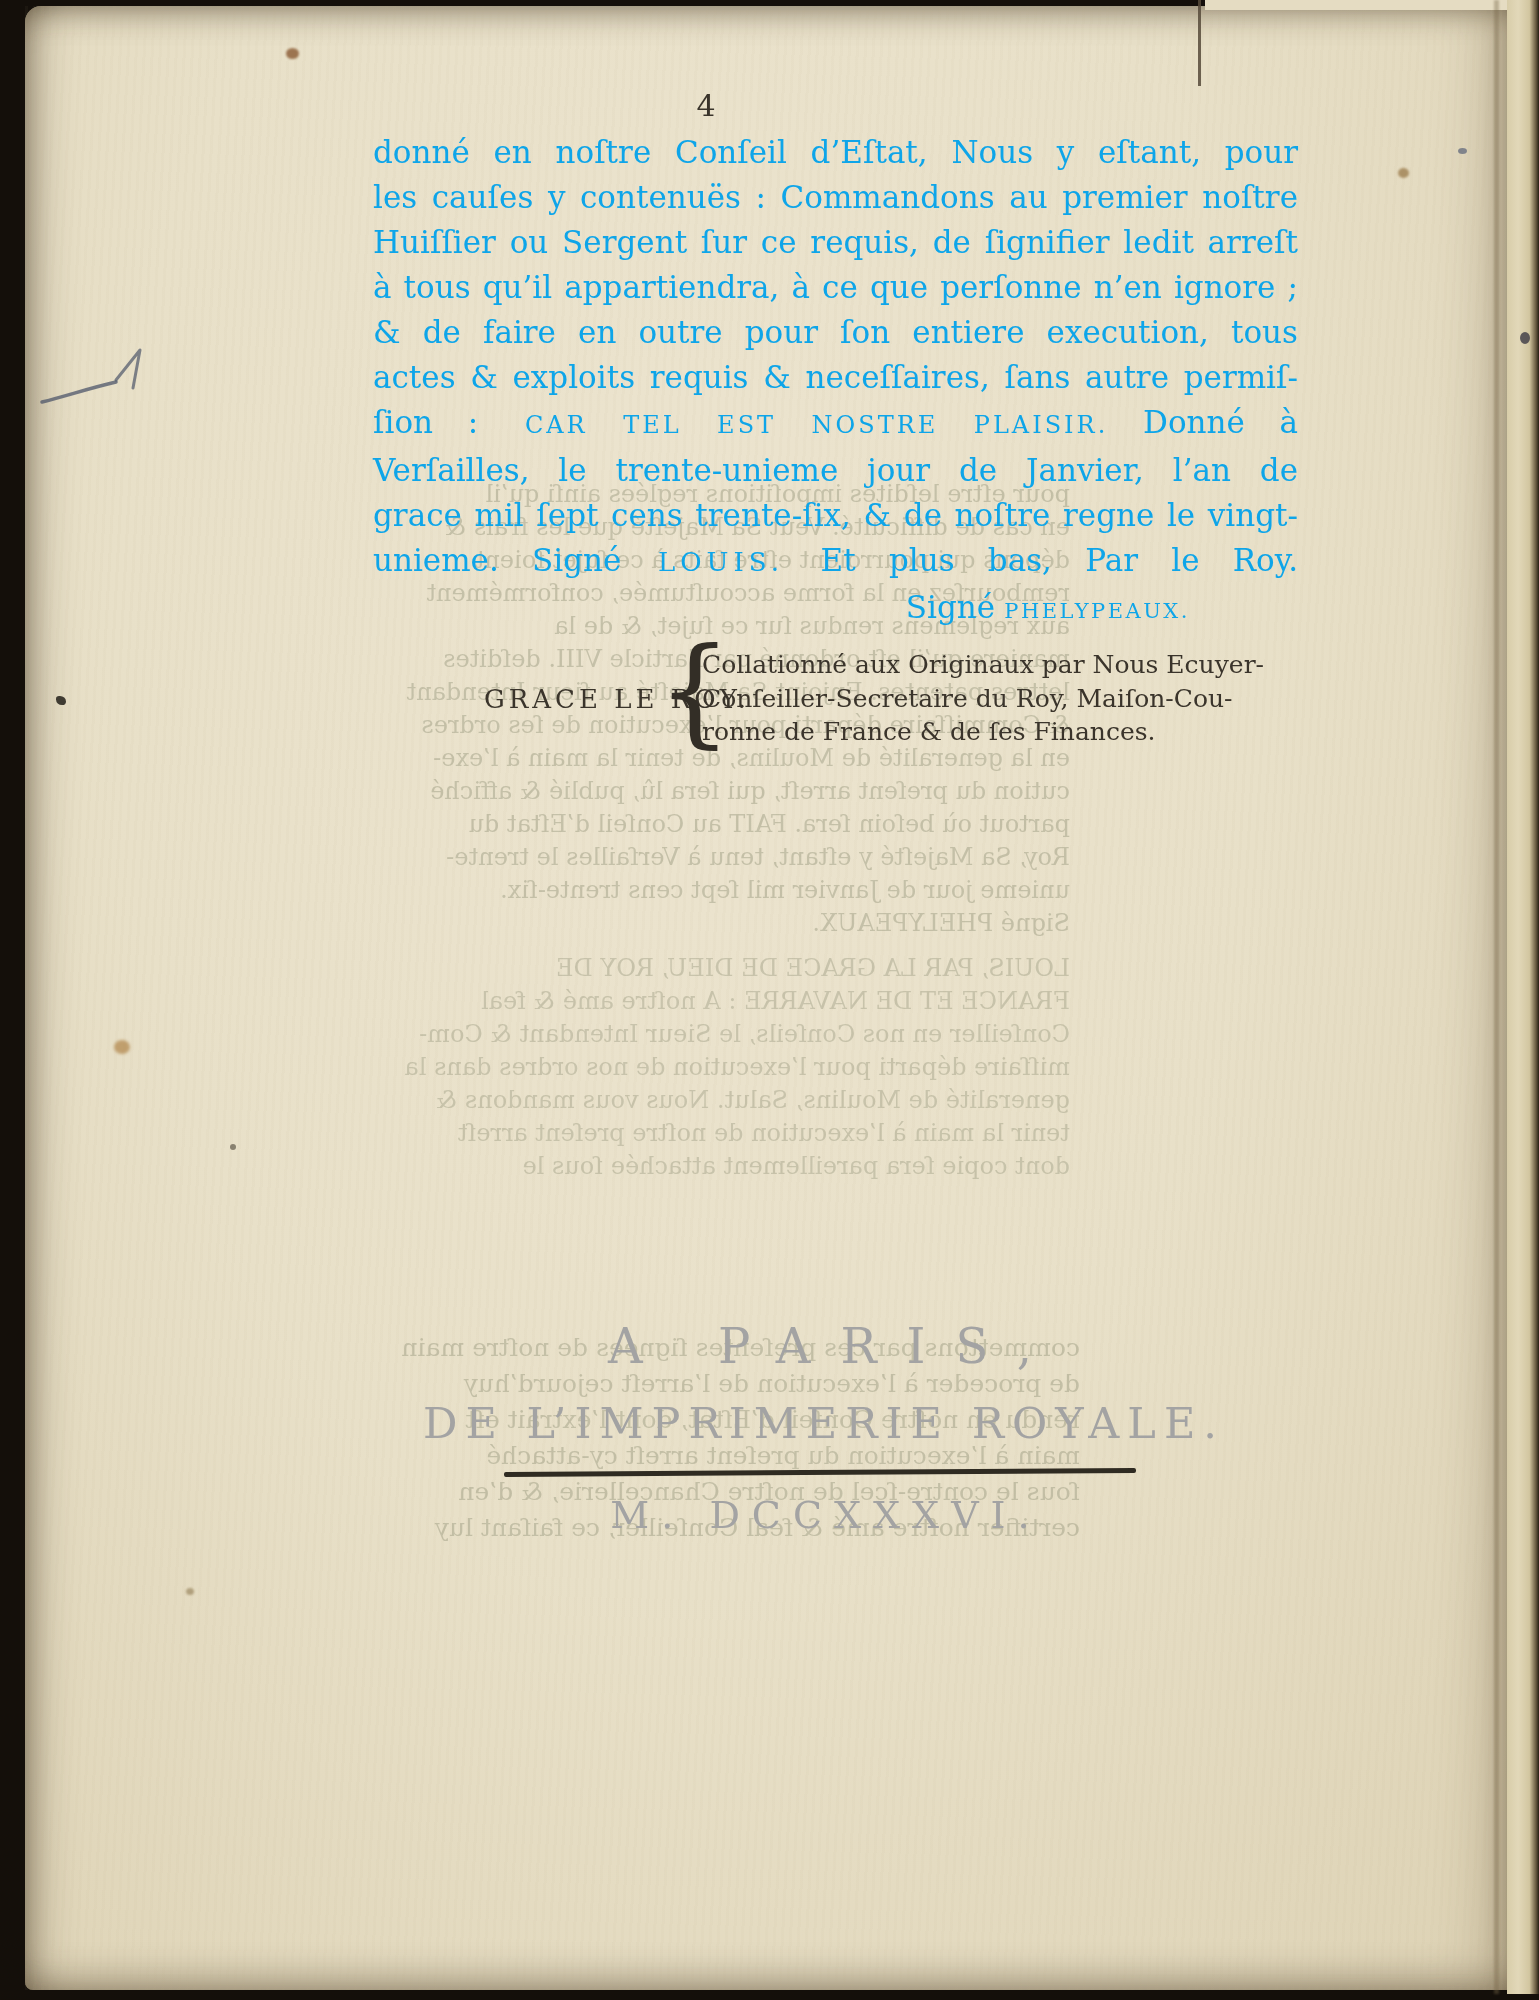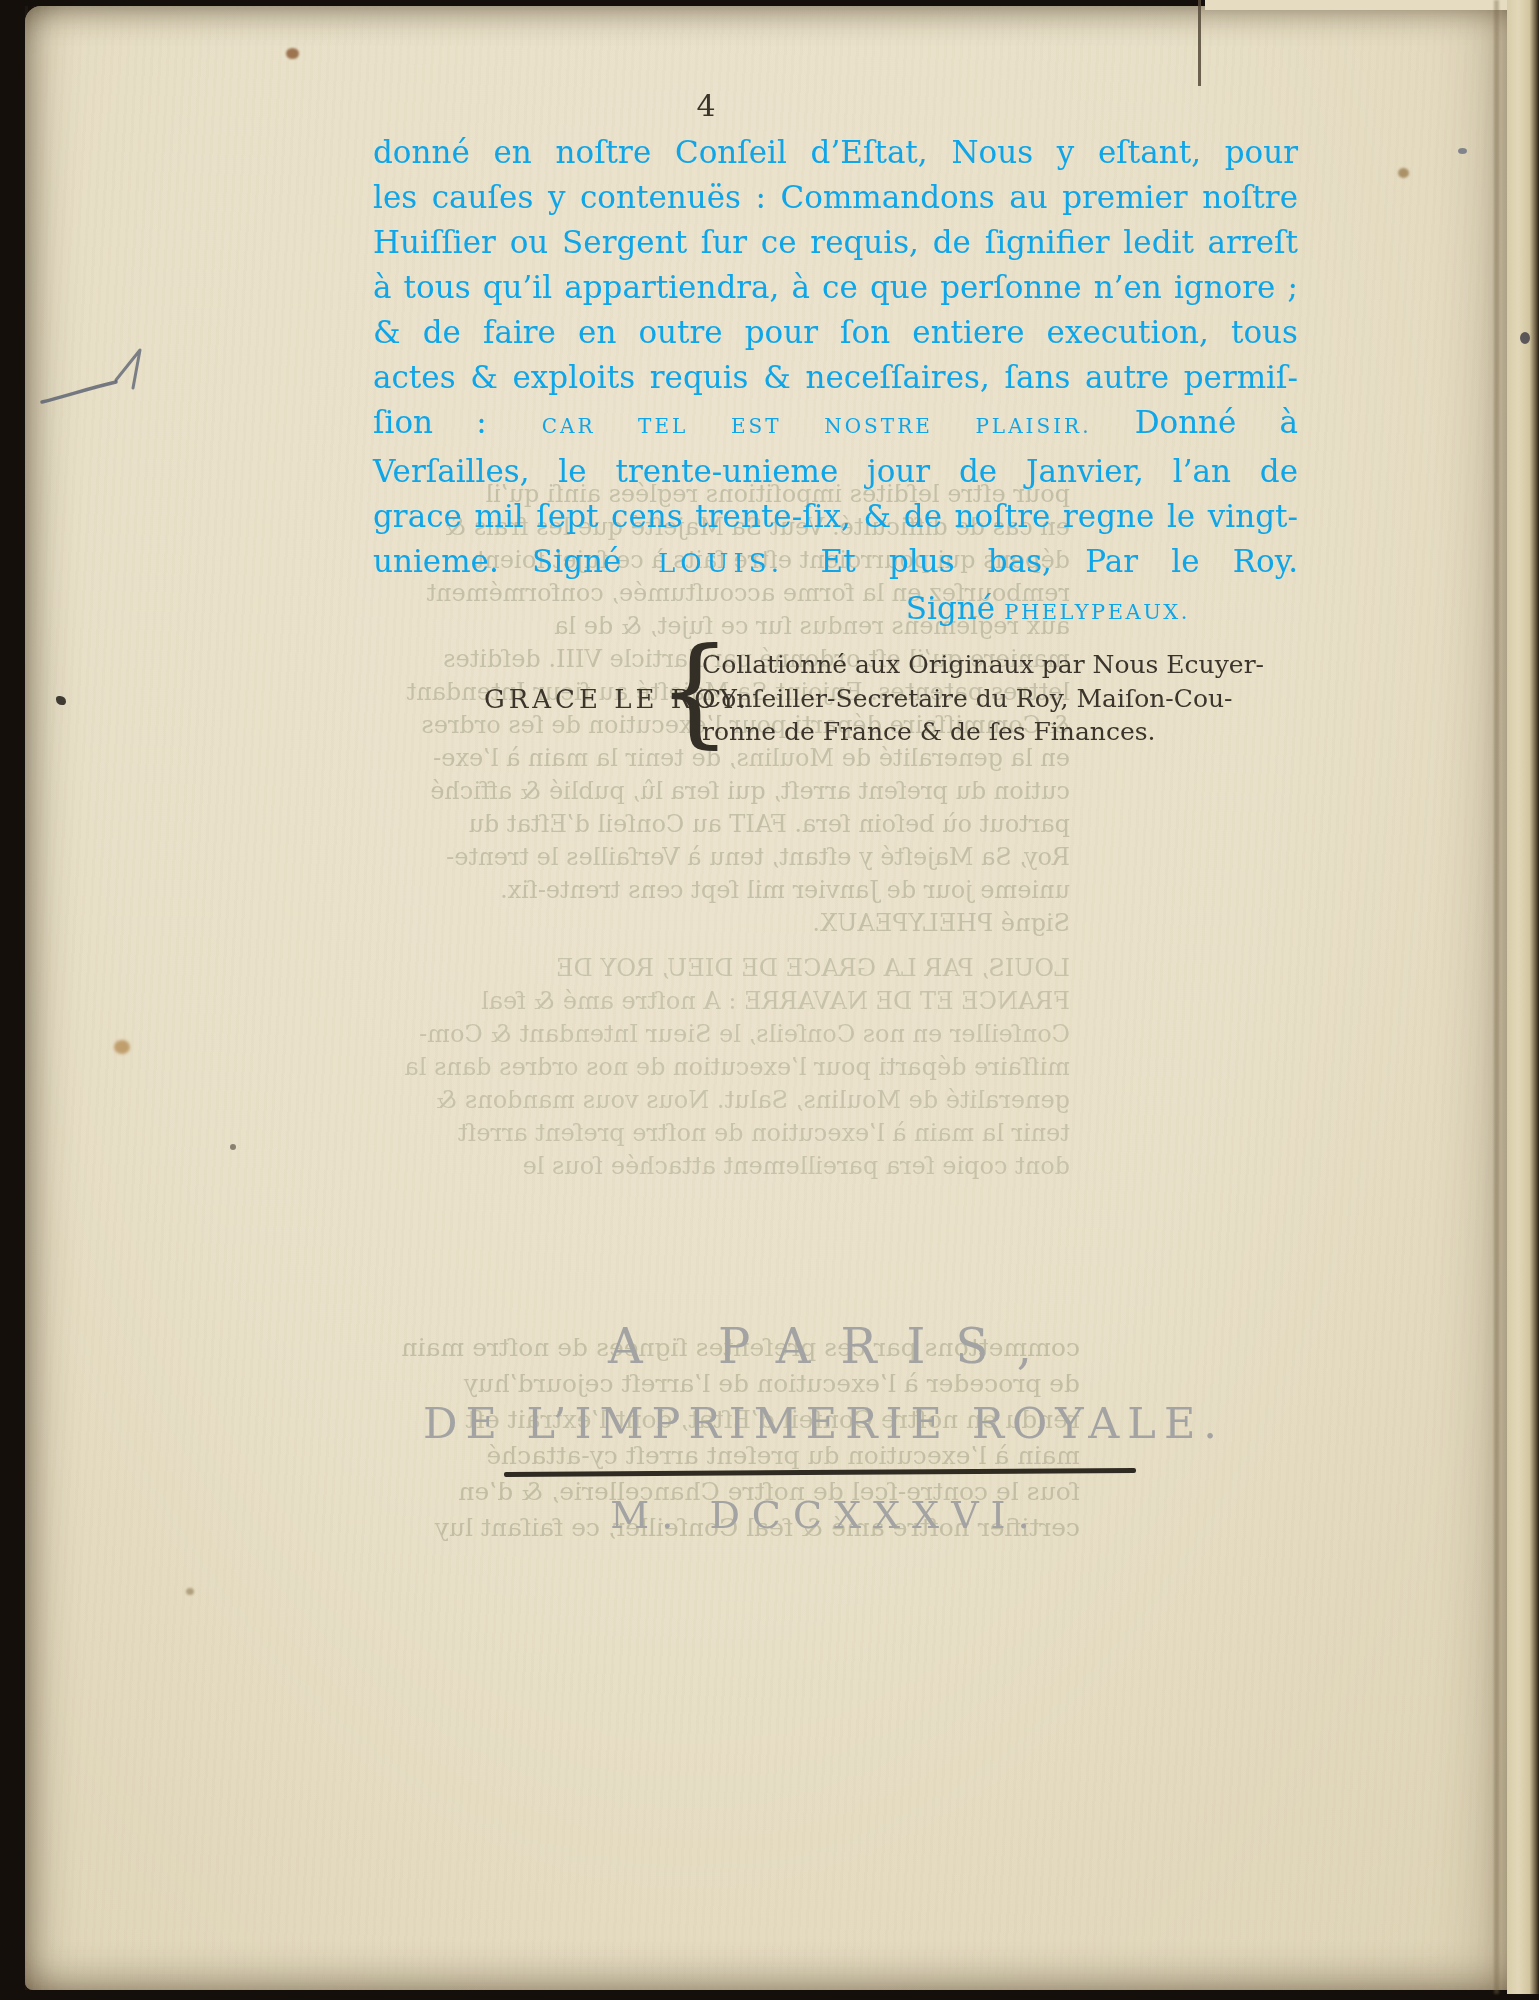--- a/index.html
+++ b/index.html
@@ -19,21 +19,21 @@
   .top-right-patch{position:absolute;left:1205px;top:0;width:302px;height:10px;background:#e5dcc2;}
   .edge-strip{position:absolute;left:1507px;top:0;width:32px;height:1994px;
     background:linear-gradient(90deg,#d8cda9 0%,#e2d8b9 35%,#d2c6a0 70%,#6b5d43 90%,#241d12 100%);}
   .crease-line{position:absolute;left:1494px;top:0;width:5px;height:1994px;
     background:rgba(120,103,72,.4);filter:blur(1.2px);}
   .page-edge-line{position:absolute;left:1198px;top:0;width:3px;height:86px;
     background:#564a3a;opacity:.85;}
   .body-col{position:absolute;left:373px;top:130px;width:925px;font-size:31px;line-height:45px;
     color:#0ea5e9;}
   .pline{text-align:justify;text-align-last:justify;white-space:normal;}
-  .caps-spaced{letter-spacing:3px;font-size:20px;margin-left:12px;}
+  .caps-spaced{letter-spacing:3px;font-size:24px;margin-left:12px;}
   .caps-louis{letter-spacing:5px;font-size:26px;}
   .it{}
   .sig-line{text-align:right;padding-right:108px;text-align-last:auto;}
   .sig-caps{letter-spacing:2.5px;font-size:21px;}
   .pagenum{position:absolute;left:676px;top:88px;width:60px;text-align:center;
     font-size:30px;color:#3a342b;}
 
   
   .attest{position:absolute;left:376px;top:646px;width:920px;height:130px;color:#3a342b;}
   .attest-label{position:absolute;left:108px;top:38px;font-size:26px;letter-spacing:4px;}

